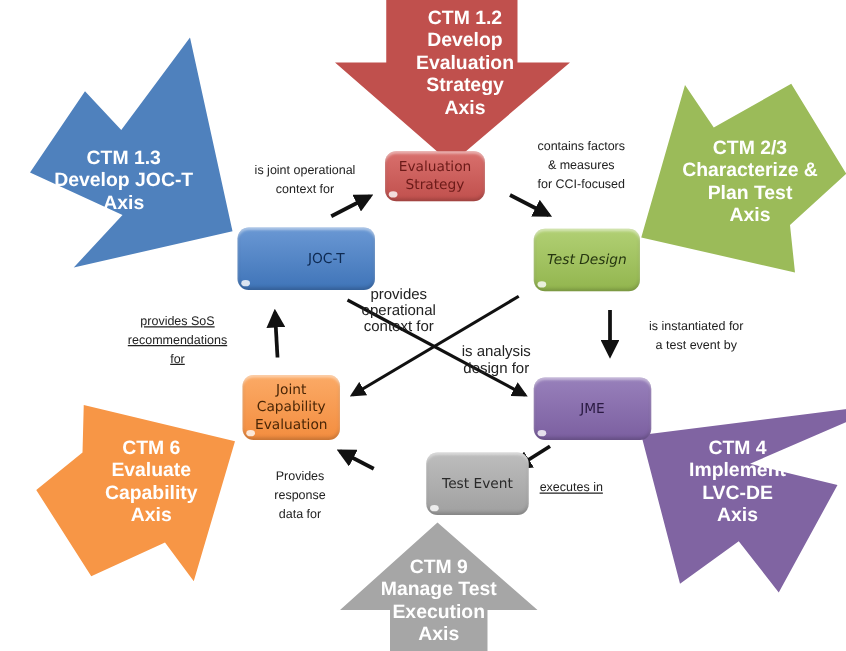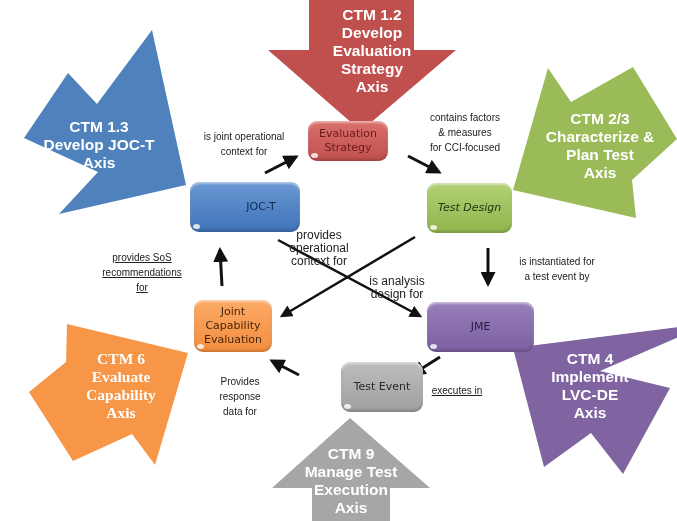--- a/index.html
+++ b/index.html
@@ -58,33 +58,33 @@
 Plan Test
 Axis</div>
 <div class="axis-label" style="left:535px; top:350px; width:110px;">CTM 4
 Implement
 LVC-DE
 Axis</div>
 <div class="axis-label" style="left:296px; top:445px; width:110px;">CTM 9
 Manage Test
 Execution
 Axis</div>
-<div class="axis-label" style="left:66px; top:350px; width:110px;font-family:Liberation Serif, serif;">CTM 6
+<div class="axis-label" style="left:66px; top:350px; width:110px;">CTM 6
 Evaluate
 Capability
 Axis</div>
 
 <div class="node" style="left:308px; top:121px; width:80px; height:40px; background:linear-gradient(#d9706d,#c0504d); color:#6b1a18;">Evaluation
 Strategy</div>
 <div class="node" style="left:190px; top:182px; width:78px; height:50px; background:linear-gradient(#6a98d4,#3f74b8); color:#0e2a52;padding-left:32px;">JOC-T</div>
 <div class="node" style="left:427px; top:183px; width:85px; height:50px; background:linear-gradient(#b1d074,#92b54e); color:#263610;font-style:italic;">Test Design</div>
 <div class="node" style="left:194px; top:300px; width:78px; height:52px; background:linear-gradient(#fbaa66,#f38d3f); color:#4a2606;">Joint
 Capability
 Evaluation</div>
-<div class="node" style="left:427px; top:302px; width:107px; height:50px; background:linear-gradient(#9880bb,#7b5fa0); color:#2a1a42;">JME</div>
+<div class="node" style="left:427px; top:302px; width:94px; height:50px; background:linear-gradient(#9880bb,#7b5fa0); color:#2a1a42;">JME</div>
 <div class="node" style="left:309px; top:362px; width:82px; height:50px; background:linear-gradient(#bdbdbd,#a0a0a0); color:#2a2a2a;margin-left:32px;">Test Event</div>
 
 <div class="edge-label" style="left:180px; top:129px; width:128px;">is joint operational
 context for</div>
 <div class="edge-label" style="left:407px; top:110px; width:116px;">contains factors
 &amp; measures
 for CCI-focused</div>
 <div class="edge-label" style="left:494px; top:254px; width:126px;">is instantiated for
 a test event by</div>
 <div class="edge-label" style="left:414px; top:383px; width:86px;text-decoration:underline;">executes in</div>

